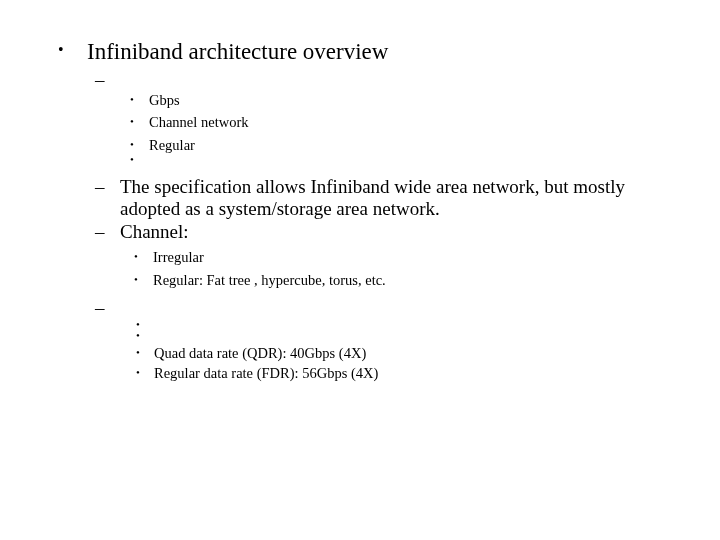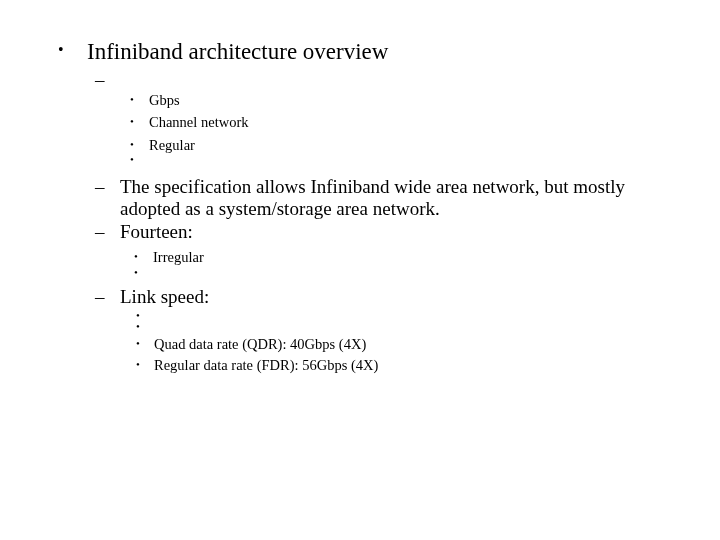--- a/index.html
+++ b/index.html
@@ -159,38 +159,38 @@
 
     <div class="gap-after-components"></div>
 
     <div class="row lvl2">
       <span class="marker">–</span>
       <span class="text">The specification allows Infiniband wide area network, but mostly adopted as a system/storage area network.</span>
     </div>
 
     <div class="row lvl2">
       <span class="marker">–</span>
-      <span class="text">Fourteen:</span>
+      <span class="text">Channel:</span>
     </div>
 
     <div class="gap-before-topobullets"></div>
 
     <div class="row lvl3b">
       <span class="marker">•</span>
       <span class="text">Irregular</span>
     </div>
     <div class="row lvl3b">
       <span class="marker">•</span>
+      <span class="text">Regular: Fat tree , hypercube, torus, etc.</span>
     </div>
 
     <div class="gap-before-linkspeed"></div>
 
     <div class="row lvl2">
       <span class="marker">–</span>
-      <span class="text">Link speed:</span>
     </div>
 
     <div class="gap-after-linkspeed"></div>
 
     <div class="row lvl3c">
       <span class="marker">•</span>
     </div>
     <div class="row lvl3c">
       <span class="marker">•</span>
     </div>

